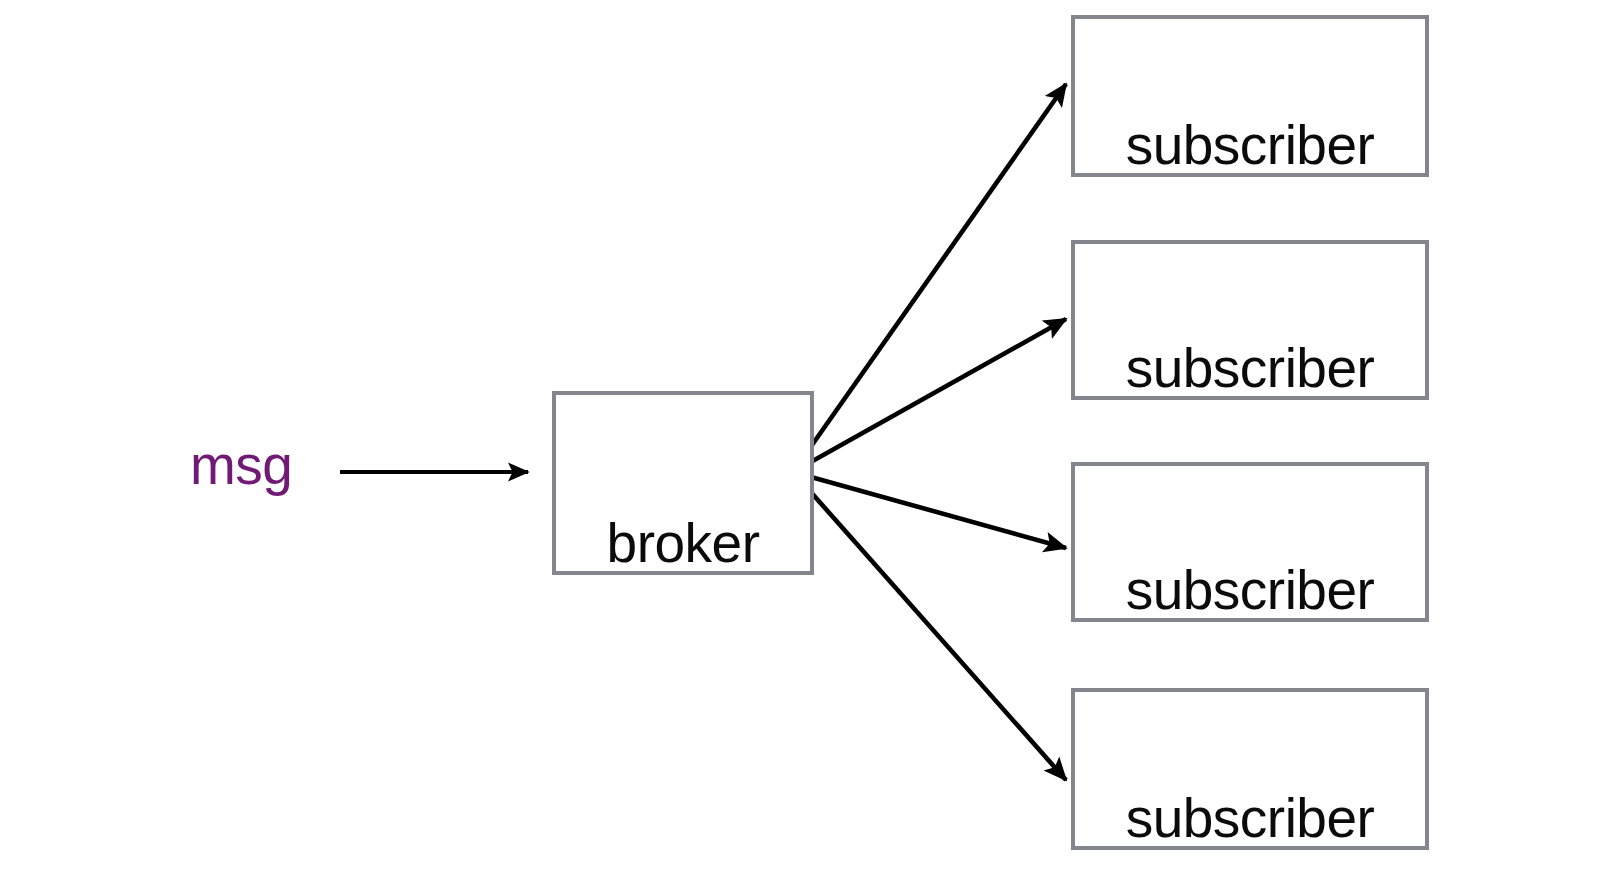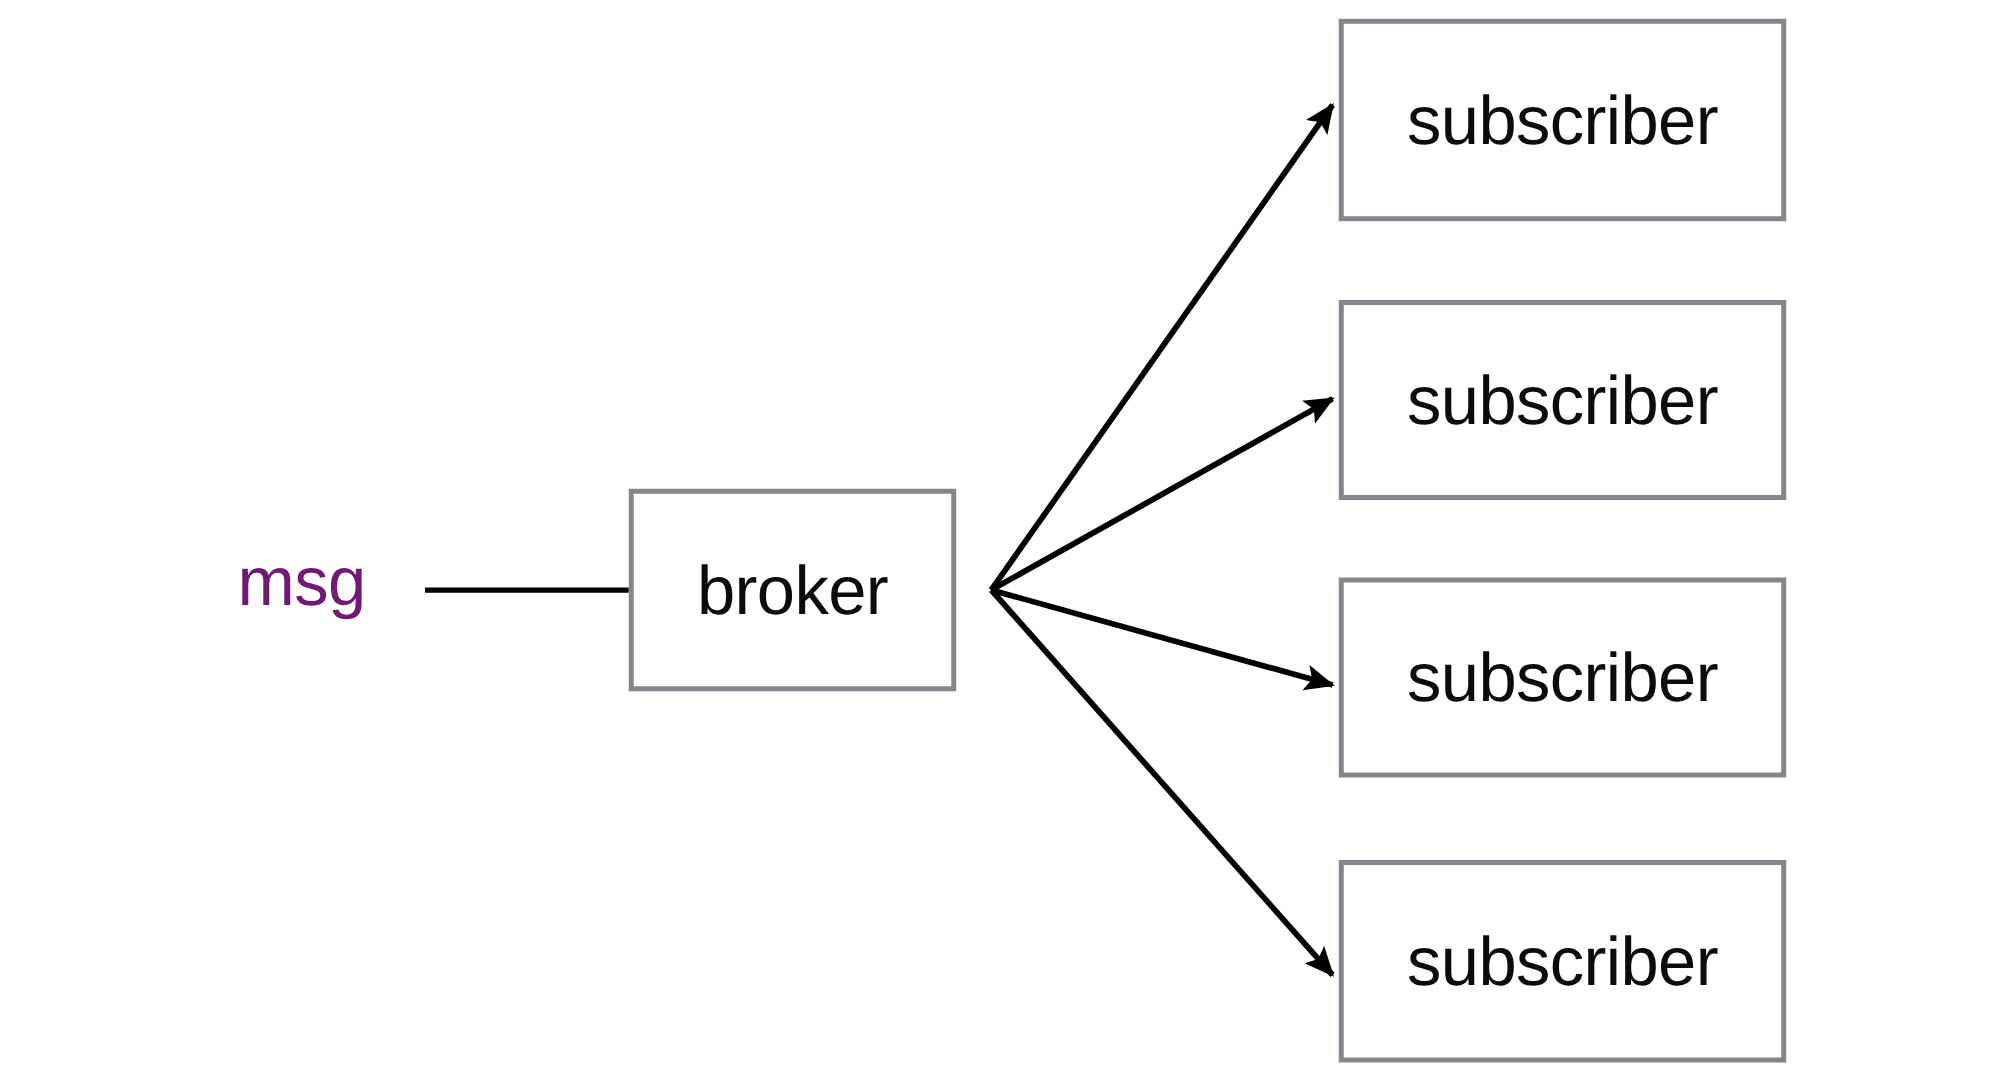--- a/index.html
+++ b/index.html
@@ -27,21 +27,21 @@
     width: 1600px;
     height: 871px;
     display: block;
   }
   .node-box {
     position: absolute;
     box-sizing: border-box;
     background: #ffffff;
     border: 4px solid #83868c;
     display: flex;
-    align-items: center;
+    align-items: flex-end;
     justify-content: center;
   }
   .node-label {
     font-family: "Liberation Sans", "DejaVu Sans", sans-serif;
     font-size: 55px;
     font-weight: 400;
     color: #0b0b0b;
     letter-spacing: -0.5px;
     line-height: 1;
     white-space: nowrap;
@@ -75,21 +75,21 @@
 
     <line x1="793" y1="472" x2="1066" y2="319" stroke="#000000" stroke-width="4.6" marker-end="url(#arrowhead)"></line>
 
     <line x1="793" y1="472" x2="1066" y2="548" stroke="#000000" stroke-width="4.6" marker-end="url(#arrowhead)"></line>
 
     <line x1="793" y1="472" x2="1066" y2="780" stroke="#000000" stroke-width="4.6" marker-end="url(#arrowhead)"></line>
   </svg>
 
   <div class="free-label" style="left:190px; top:438px;">msg</div>
 
-  <div class="node-box" style="left:503px; top:391px; width:262px; height:162px;">
+  <div class="node-box" style="left:552px; top:391px; width:262px; height:184px;">
     <span class="node-label">broker</span>
   </div>
 
   <div class="node-box" style="left:1071px; top:15px; width:358px; height:162px;">
     <span class="node-label">subscriber</span>
   </div>
 
   <div class="node-box" style="left:1071px; top:240px; width:358px; height:160px;">
     <span class="node-label">subscriber</span>
   </div>

